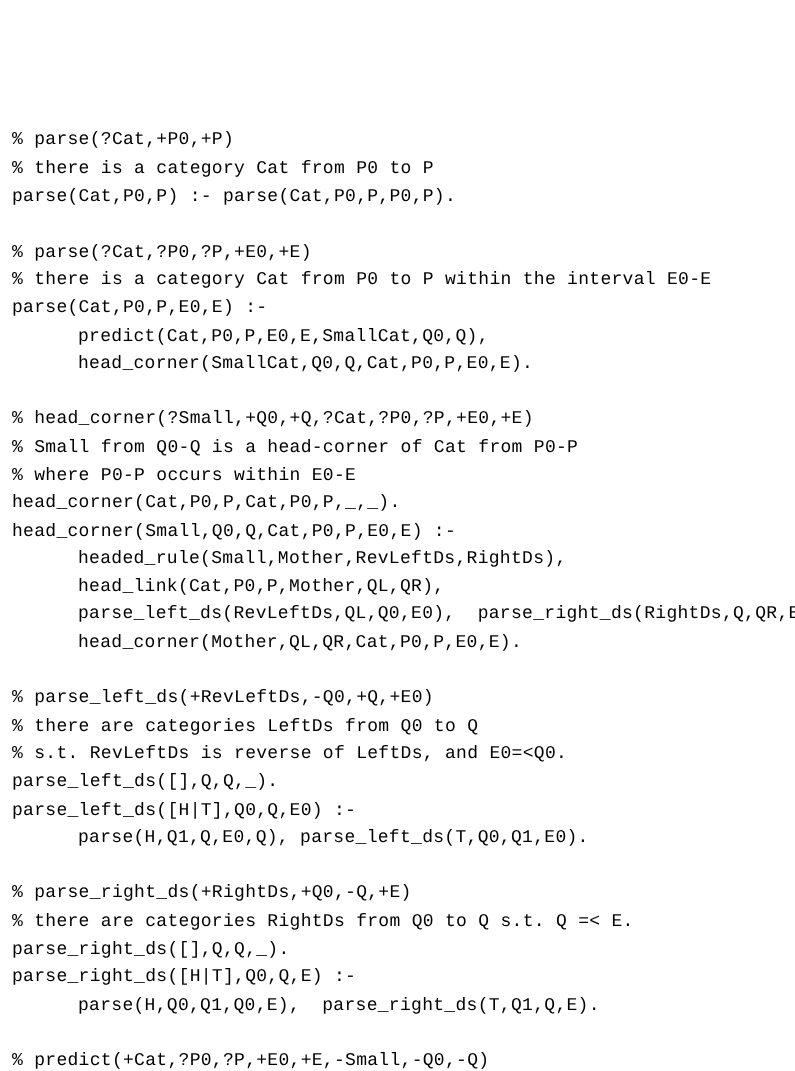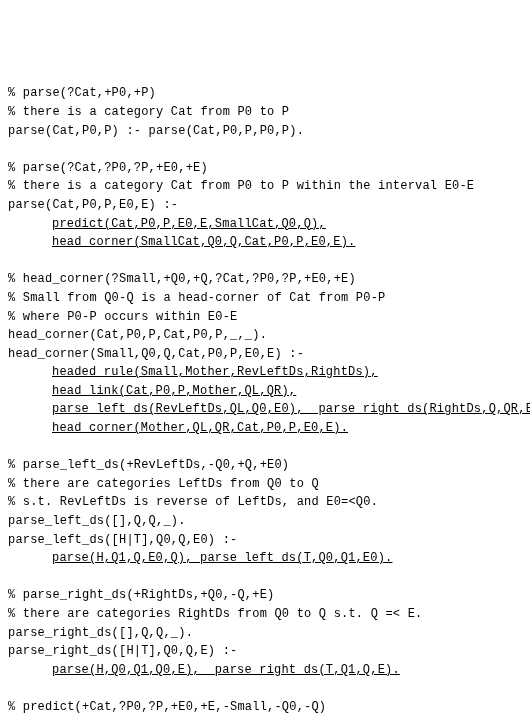--- a/index.html
+++ b/index.html
@@ -12,21 +12,21 @@
     color: #000;
     white-space: pre;
     width: 530px;
     box-sizing: border-box;
   }
   .code-line {
     display: block;
     white-space: pre;
     letter-spacing: 0.2px;
   }
-  .indent { padding-left: 44px; text-decoration: underline; }
+  .indent { padding-left: 44px; }
 </style>
 </head>
 <body>
 
 
 
 <div id="container"><span class="code-line">% parse(?Cat,+P0,+P)</span><span class="code-line">% there is a category Cat from P0 to P</span><span class="code-line">parse(Cat,P0,P) :- parse(Cat,P0,P,P0,P).</span><span class="code-line">&nbsp;</span><span class="code-line">% parse(?Cat,?P0,?P,+E0,+E)</span><span class="code-line">% there is a category Cat from P0 to P within the interval E0-E</span><span class="code-line">parse(Cat,P0,P,E0,E) :-</span><span class="code-line indent">predict(Cat,P0,P,E0,E,SmallCat,Q0,Q),</span><span class="code-line indent">head_corner(SmallCat,Q0,Q,Cat,P0,P,E0,E).</span><span class="code-line">&nbsp;</span><span class="code-line">% head_corner(?Small,+Q0,+Q,?Cat,?P0,?P,+E0,+E)</span><span class="code-line">% Small from Q0-Q is a head-corner of Cat from P0-P</span><span class="code-line">% where P0-P occurs within E0-E</span><span class="code-line">head_corner(Cat,P0,P,Cat,P0,P,_,_).</span><span class="code-line">head_corner(Small,Q0,Q,Cat,P0,P,E0,E) :-</span><span class="code-line indent">headed_rule(Small,Mother,RevLeftDs,RightDs),</span><span class="code-line indent">head_link(Cat,P0,P,Mother,QL,QR),</span><span class="code-line indent">parse_left_ds(RevLeftDs,QL,Q0,E0),  parse_right_ds(RightDs,Q,QR,E),</span><span class="code-line indent">head_corner(Mother,QL,QR,Cat,P0,P,E0,E).</span><span class="code-line">&nbsp;</span><span class="code-line">% parse_left_ds(+RevLeftDs,-Q0,+Q,+E0)</span><span class="code-line">% there are categories LeftDs from Q0 to Q</span><span class="code-line">% s.t. RevLeftDs is reverse of LeftDs, and E0=&lt;Q0.</span><span class="code-line">parse_left_ds([],Q,Q,_).</span><span class="code-line">parse_left_ds([H|T],Q0,Q,E0) :-</span><span class="code-line indent">parse(H,Q1,Q,E0,Q), parse_left_ds(T,Q0,Q1,E0).</span><span class="code-line">&nbsp;</span><span class="code-line">% parse_right_ds(+RightDs,+Q0,-Q,+E)</span><span class="code-line">% there are categories RightDs from Q0 to Q s.t. Q =&lt; E.</span><span class="code-line">parse_right_ds([],Q,Q,_).</span><span class="code-line">parse_right_ds([H|T],Q0,Q,E) :-</span><span class="code-line indent">parse(H,Q0,Q1,Q0,E),  parse_right_ds(T,Q1,Q,E).</span><span class="code-line">&nbsp;</span><span class="code-line">% predict(+Cat,?P0,?P,+E0,+E,-Small,-Q0,-Q)</span></div>
 
 
 

